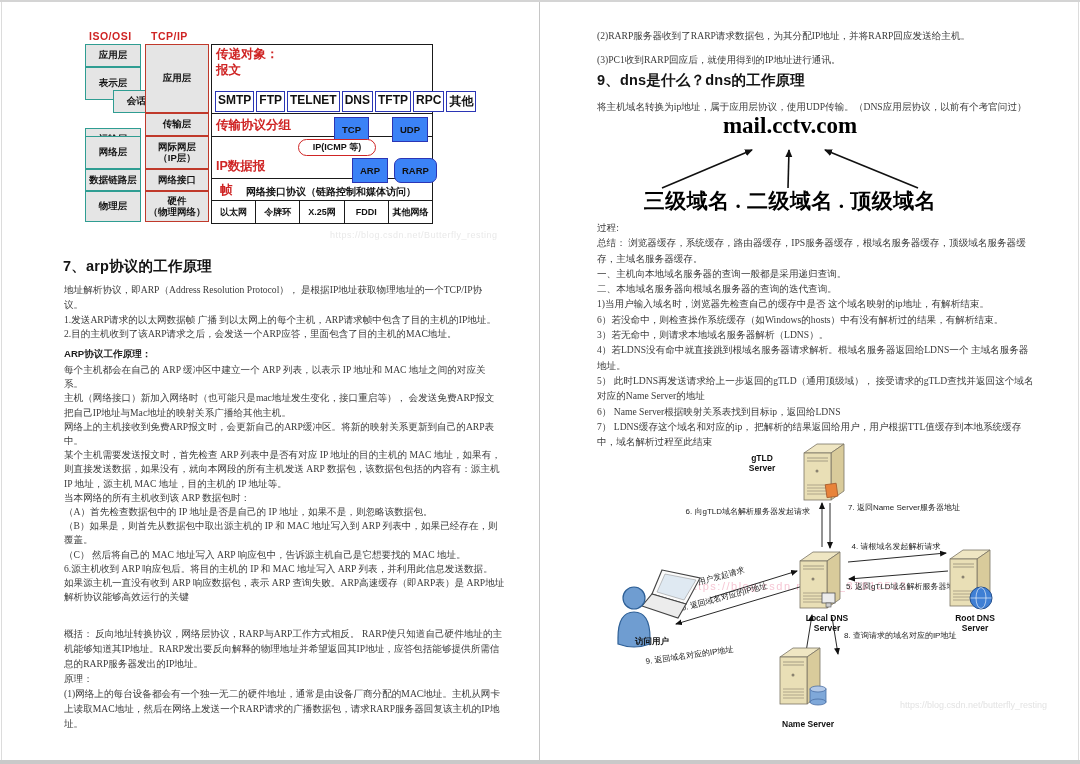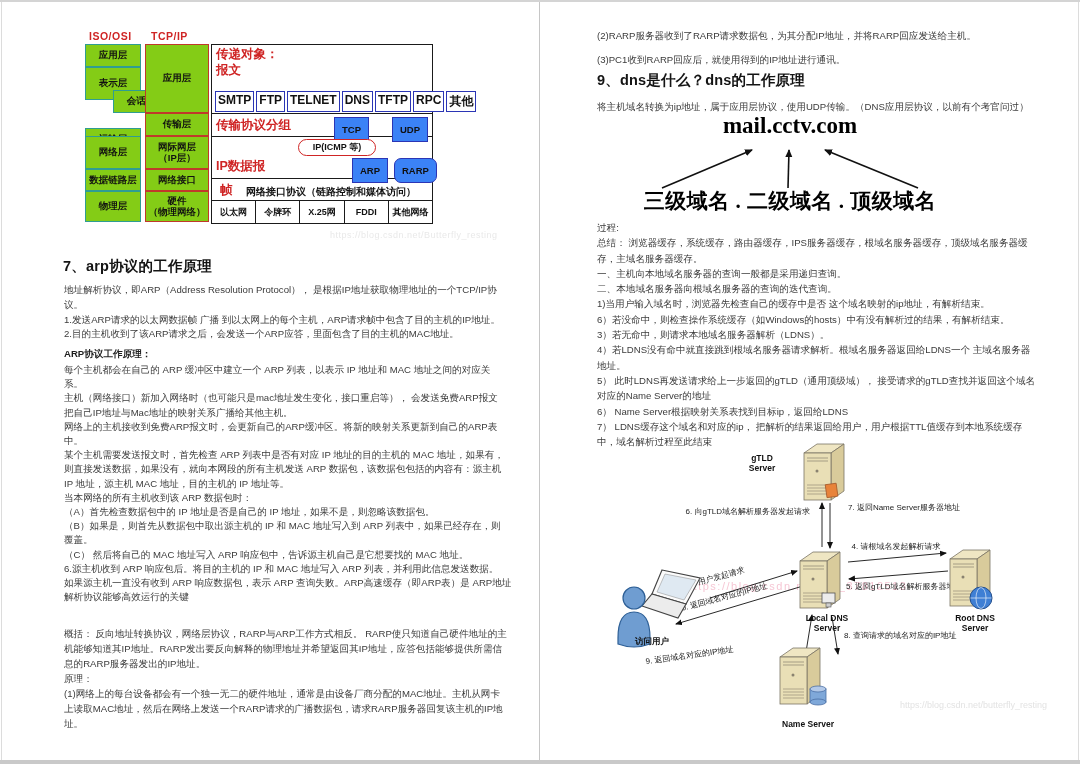--- a/index.html
+++ b/index.html
@@ -6,29 +6,29 @@
   .canvas{position:relative;width:1080px;height:764px;background:#fff;overflow:hidden;
           border-top:2px solid #d4d4d4;border-bottom:4px solid #c9c9c9;box-sizing:border-box;}
   .edge-left{position:absolute;left:1px;top:0;width:1px;height:100%;background:#dcdcdc;}
   .edge-right{position:absolute;right:1px;top:0;width:1px;height:100%;background:#dcdcdc;}
   .divider{position:absolute;left:539px;top:0;width:1px;height:100%;background:#c6c6c6;}
   .page{position:absolute;top:0;width:540px;height:764px;overflow:hidden;}
   #page1{left:0;} #page2{left:540px;}
 
   .h2{position:absolute;font-size:14.5px;font-weight:bold;color:#141414;letter-spacing:.2px;white-space:nowrap;}
   .body-lines{position:absolute;font-size:9.6px;color:#3b3b3b;white-space:nowrap;}
-  .tl{white-space:pre;}
+  .tl{white-space:pre;font-family:Liberation Serif, serif;}
   .subhead{position:absolute;font-size:9.6px;font-weight:bold;color:#1e1e1e;white-space:pre;}
   .wmark{position:absolute;font-size:9px;color:#e9e9e9;white-space:nowrap;letter-spacing:.5px;}
 
   
   .tbl{position:absolute;left:85px;top:28px;width:348px;height:196px;}
   .tbl-toplabel{position:absolute;top:0;font-size:10.5px;font-weight:bold;color:#cf2525;letter-spacing:.5px;}
   .t-cell{position:absolute;box-sizing:border-box;display:flex;align-items:center;justify-content:center;
-          font-weight:bold;font-size:9.5px;color:#111;text-align:center;line-height:1.15;white-space:pre-line;background:#84cc16;}
+          font-weight:bold;font-size:9.5px;color:#111;text-align:center;line-height:1.15;white-space:pre-line;background:#e5e5e5;}
   .osi{border:1.6px solid #2f9d92;left:0;width:56px;}
   .tcp{border:1.6px solid #c0392b;left:60px;width:64px;}
   .rbox{position:absolute;left:126px;top:14px;width:222px;height:180px;border:1.5px solid #1a1a1a;box-sizing:border-box;}
   .rb-sec{position:absolute;left:0;right:0;box-sizing:border-box;}
   .red-txt{color:#cf2525;font-weight:bold;font-size:12.5px;position:absolute;white-space:nowrap;}
   .proto-row{position:absolute;left:3px;top:46px;display:flex;gap:2px;}
   .proto-box{border:1.3px solid #2b35b5;font-size:12px;font-weight:bold;color:#111;padding:1px 2px;white-space:nowrap;background:#fff;}
   .blue-box{position:absolute;border:1.4px solid #2b35b5;font-size:9.5px;font-weight:bold;color:#111;
             padding:4px 7px;height:15px;line-height:15px;background:#3b82f6;}
   .icmp-box{position:absolute;left:86px;top:2px;width:76px;height:15px;border:1.4px solid #cf2525;border-radius:9px;

